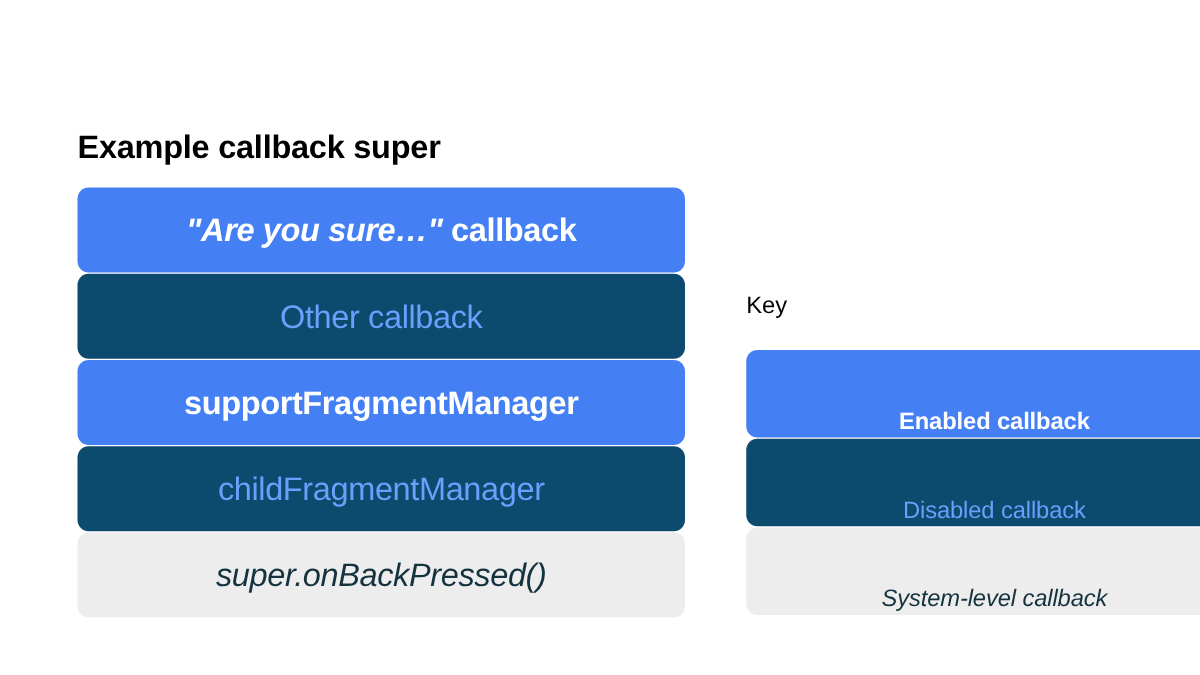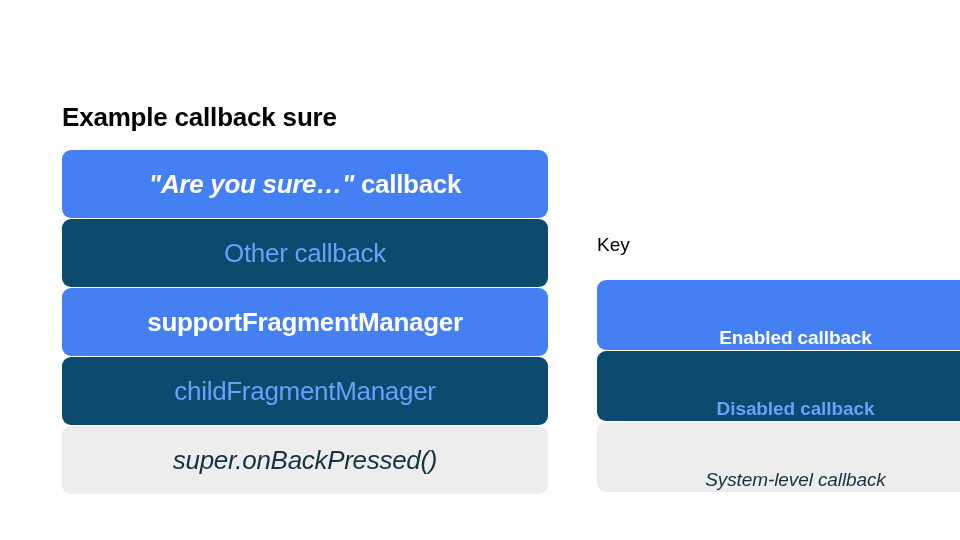--- a/index.html
+++ b/index.html
@@ -136,35 +136,35 @@
     line-height: 24px;
     letter-spacing: -0.1px;
   }
 
   .key-bar.state-enabled .key-label {
     color: #ffffff;
     font-weight: 700;
   }
   .key-bar.state-disabled .key-label {
     color: #6d9efb;
-    font-weight: 700;
+    font-weight: 400;
   }
   .key-bar.state-system .key-label {
     color: #15323f;
     font-weight: 400;
   }
 </style>
 </head>
 <body>
 
 <div class="canvas">
 
   <section class="stack-panel">
 
-    <h1 class="panel-title">Example callback sure</h1>
+    <h1 class="panel-title">Example callback super</h1>
 
     <div class="stack">
 
       <div class="bar state-enabled">
         <span class="bar-label"><span class="quoted">"Are you sure…"</span><span> callback</span></span>
       </div>
 
       <div class="bar state-disabled">
         <span class="bar-label">Other callback</span>
       </div>

